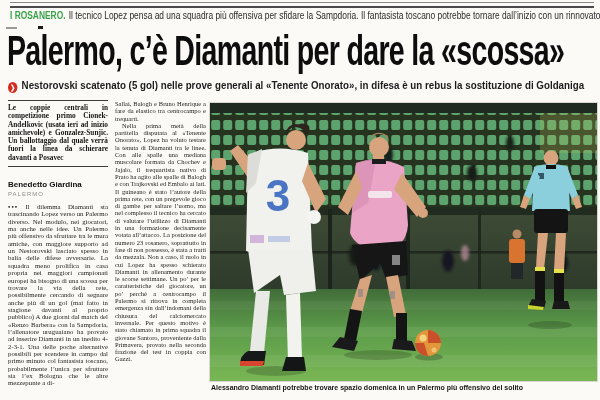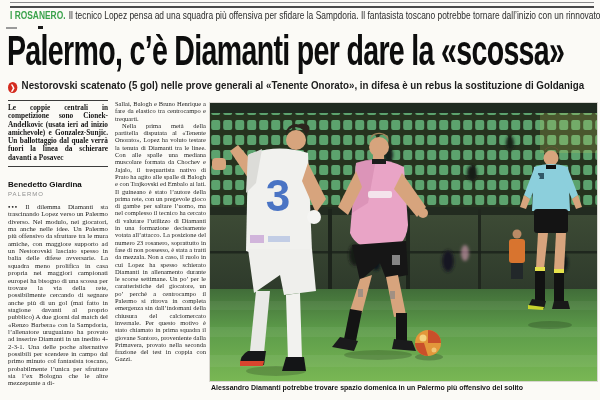--- a/index.html
+++ b/index.html
@@ -61,21 +61,21 @@
   <div class="mark2"></div>
 
   <h1 class="headline">Palermo, c’è Diamanti per dare la «scossa»</h1>
 
   <div class="subhead">
     <span class="bullet">❯</span><span>Nestorovski scatenato (5 gol) nelle prove generali al «Tenente Onorato», in difesa è un rebus la sostituzione di Goldaniga</span>
   </div>
 
   <div class="col1">
     <div class="rule"></div>
-    <p class="standfirst">Le coppie centrali in competizione sono Cionek-Andelkovic (usata ieri ad inizio amichevole) e Gonzalez-Sunjic. Un ballottaggio dal quale verrà fuori la linea da schierare davanti a Posavec</p>
+    <p class="standfirst">Le coppie centrali in competizione primo Cionek-Andelkovic (usata ieri ad inizio amichevole) e Gonzalez-Sunjic. Un ballottaggio dal quale verrà fuori la linea da schierare davanti a Posavec</p>
     <div class="rule"></div>
     <div class="byline">Benedetto Giardina</div>
     <div class="dateline">PALERMO</div>
     <p class="body-txt"><span class="lead-bullets">•••</span> <span>Il dilemma Diamanti sta trascinando Lopez verso un Palermo diverso. Nel modulo, nei giocatori, ma anche nelle idee. Un Palermo più offensivo da sfruttare tra le mura amiche, con maggiore supporto ad un Nestorovski lasciato spesso in balia delle difese avversarie. La squadra meno prolifica in casa propria nei maggiori campionati europei ha bisogno di una scossa per trovare la via della rete, possibilmente cercando di segnare anche più di un gol (mai fatto in stagione davanti al proprio pubblico) A due giorni dal match del «Renzo Barbera» con la Sampdoria, l’allenatore uruguaiano ha provato ad inserire Diamanti in un inedito 4-2-3-1. Una delle poche alternative possibili per scendere in campo dal primo minuto col fantasista toscano, probabilmente l’unica per sfruttare sia l’ex Bologna che le altre mezzepunte a di-</span></p>
   </div>
 
   <div class="col2">
     <p class="body-txt">Sallai, Balogh e Bruno Henrique a fare da elastico tra centrocampo e trequarti.</p>
     <p class="body-txt indent">Nella prima metà della partitella disputata al «Tenente Onorato», Lopez ha voluto testare la tenuta di Diamanti tra le linee. Con alle spalle una mediana muscolare formata da Chochev e Jajalo, il trequartista nativo di Prato ha agito alle spalle di Balogh e con Trajkovski ed Embalo ai lati. Il guineano è stato l’autore della prima rete, con un pregevole gioco di gambe per saltare l’uomo, ma nel complesso il tecnico ha cercato di valutare l’utilizzo di Diamanti in una formazione decisamente votata all’attacco. La posizione del numero 23 rosanero, soprattutto in fase di non possesso, è stata a tratti da mezzala. Non a caso, il ruolo in cui Lopez ha spesso schierato Diamanti in allenamento durante le scorse settimane. Un po’ per le caratteristiche del giocatore, un po’ perché a centrocampo il Palermo si ritrova in completa emergenza sin dall’indomani della chiusura del calciomercato invernale. Per questo motivo è stato chiamato in prima squadra il giovane Santoro, proveniente dalla Primavera, provato nella seconda frazione del test in coppia con Gazzi.</p>
   </div>

